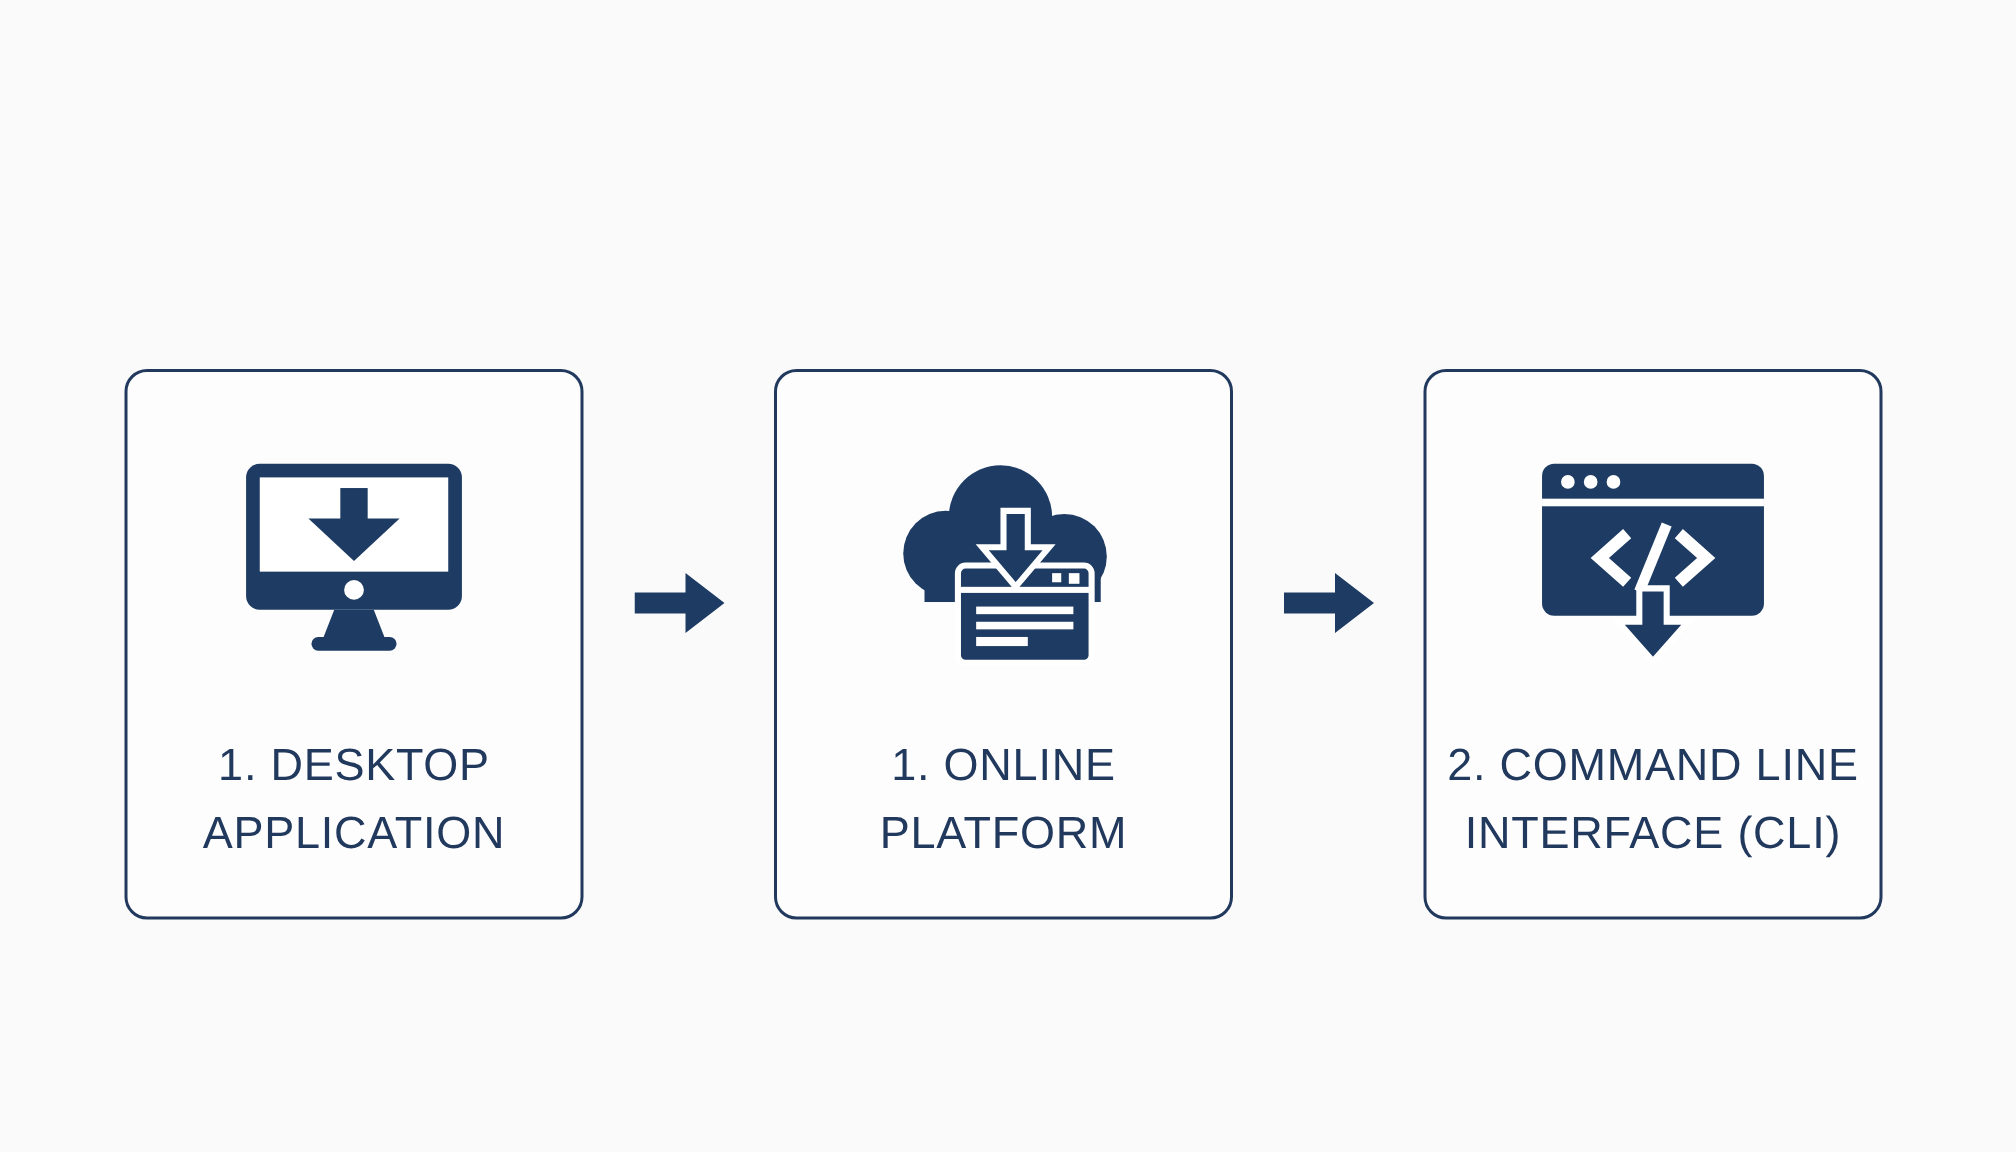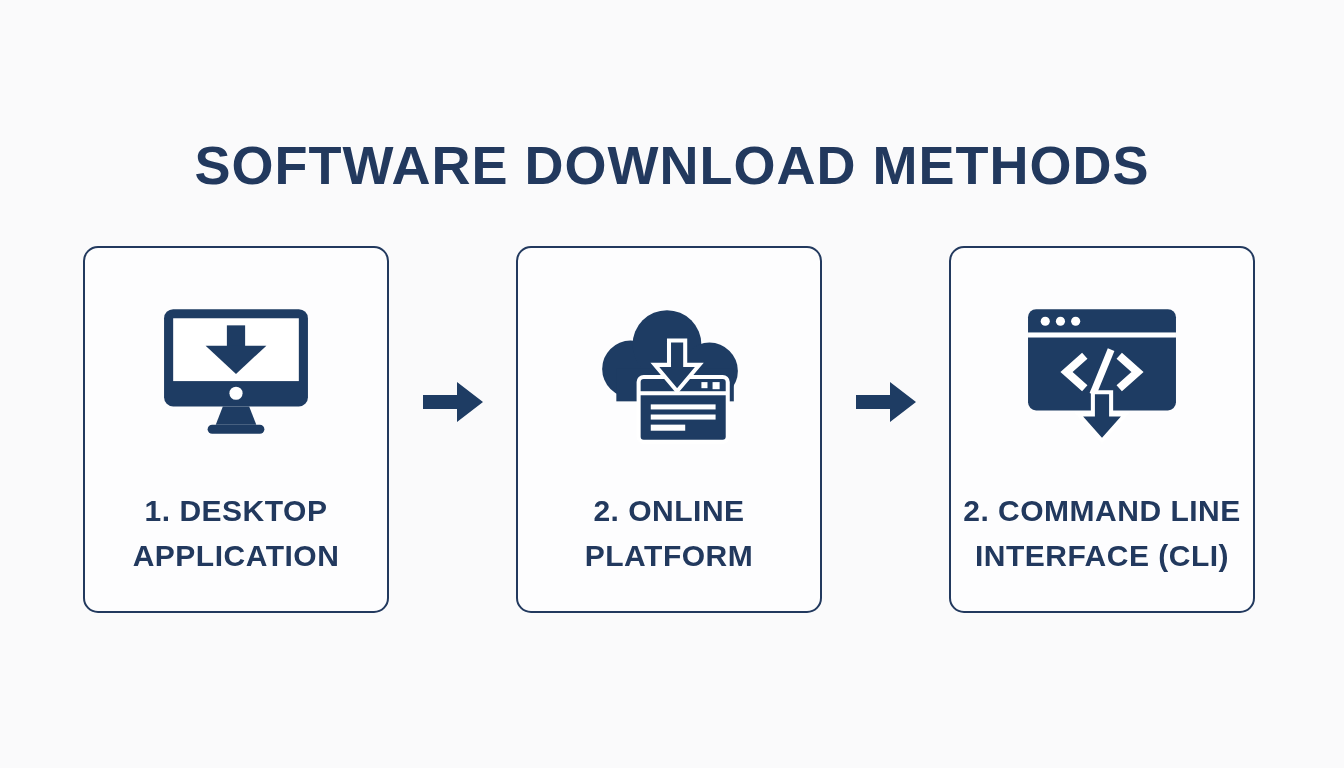--- a/index.html
+++ b/index.html
@@ -59,38 +59,37 @@
     justify-content: center;
     color: var(--icon-navy, #1e3c63);
   }
   .step-label {
     margin-top: 14px;
     width: 100%;
     text-align: center;
     white-space: pre-line;
     font-size: 30px;
     line-height: 1.5;
-    font-weight: 700;
+    font-weight: 400;
     letter-spacing: 0.5px;
     color: var(--navy, #22395e);
   }
   .flow-arrow {
     margin-top: 136px;
     width: 60px;
     height: 40px;
     flex: 0 0 auto;
     color: var(--icon-navy, #1e3c63);
   }
 </style>
 </head>
 <body style="--navy: #22395e; --icon-navy: #1e3c63; --page-bg: #fafafb; --box-bg: #fdfdfe;">
 
 <div class="stage">
 
-  <h1 class="page-title">SOFTWARE DOWNLOAD METHODS</h1>
 
   <div class="flow-row">
 
     <div class="step-card">
       <div class="icon-area">
         <svg width="152" height="138" viewBox="0 0 150 136">
           <rect x="4" y="4" width="142" height="96" rx="9" fill="currentColor"></rect>
           <rect x="13" y="13" width="124" height="62" fill="#ffffff"></rect>
           <rect x="66" y="20" width="18" height="21" fill="currentColor"></rect>
           <polygon points="45,40 105,40 75,68" fill="currentColor"></polygon>
@@ -117,21 +116,21 @@
           <rect x="48" y="78" width="88" height="64" rx="5" fill="currentColor" stroke="#ffffff" stroke-width="4"></rect>
           <rect x="48" y="92" width="88" height="4" fill="#ffffff"></rect>
           <rect x="110" y="83" width="6" height="6" fill="#ffffff"></rect>
           <rect x="121" y="83" width="7" height="7" fill="#ffffff"></rect>
           <rect x="60" y="105" width="64" height="5" fill="#ffffff"></rect>
           <rect x="60" y="115" width="64" height="5" fill="#ffffff"></rect>
           <rect x="60" y="125" width="34" height="6" fill="#ffffff"></rect>
           <path d="M78 42 L94 42 L94 66 L108 66 L86 92 L64 66 L78 66 Z" fill="currentColor" stroke="#ffffff" stroke-width="4" stroke-linejoin="miter"></path>
         </svg>
       </div>
-      <div class="step-label">2. ONLINE
+      <div class="step-label">1. ONLINE
 PLATFORM</div>
     </div>
 
     <svg class="flow-arrow" viewBox="0 0 60 40">
       <polygon points="0,13 34,13 34,0 60,20 34,40 34,27 0,27" fill="currentColor"></polygon>
     </svg>
 
     <div class="step-card">
       <div class="icon-area">
         <svg width="152" height="142" viewBox="0 0 150 140">

